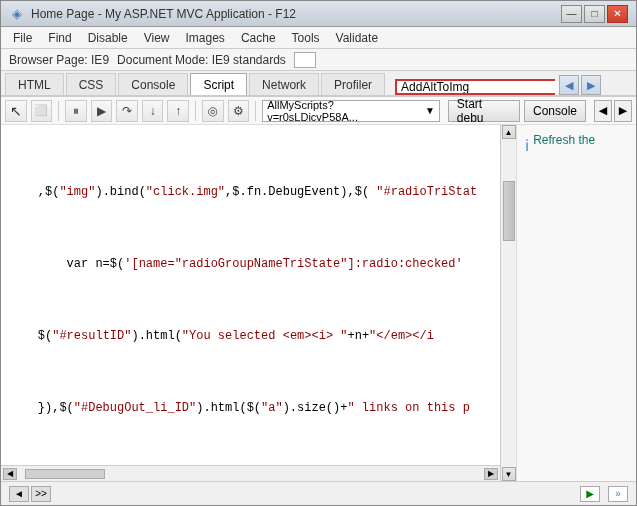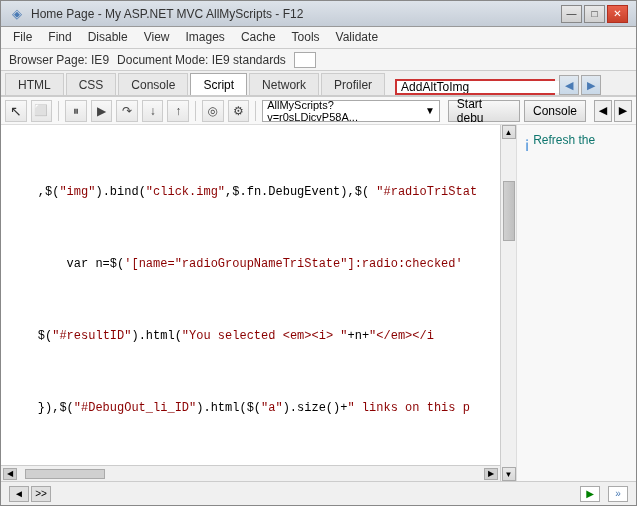--- a/index.html
+++ b/index.html
@@ -72,21 +72,21 @@
       background: linear-gradient(to bottom, #e8604a, #c8402a);
       color: white;
       border-color: #b03020;
     }
 
     
     .menu-bar {
       background: #f5f5f5;
       height: 22px;
       display: flex;
-      align-items: flex-start;
+      align-items: center;
       padding: 0 4px;
       border-bottom: 1px solid #ccc;
       flex-shrink: 0;
     }
 
     .menu-item {
       padding: 2px 8px;
       cursor: pointer;
       font-size: 12px;
       color: #333;
@@ -366,21 +366,21 @@
   </style>
 </head>
 <body>
 
 <div class="window">
 
   <div class="title-bar">
     <div class="title-bar-icon">
       <span style="color:#4a7bb5; font-size:13px;">◈</span>
     </div>
-    <span class="title-bar-text">Home Page - My ASP.NET MVC AllMyScripts - F12</span>
+    <span class="title-bar-text">Home Page - My ASP.NET MVC Application - F12</span>
     <div class="title-bar-buttons">
       <div class="title-btn">—</div>
       <div class="title-btn">□</div>
       <div class="title-btn close">✕</div>
     </div>
   </div>
 
   <div class="menu-bar">
     <div class="menu-item">File</div>
     <div class="menu-item">Find</div>

